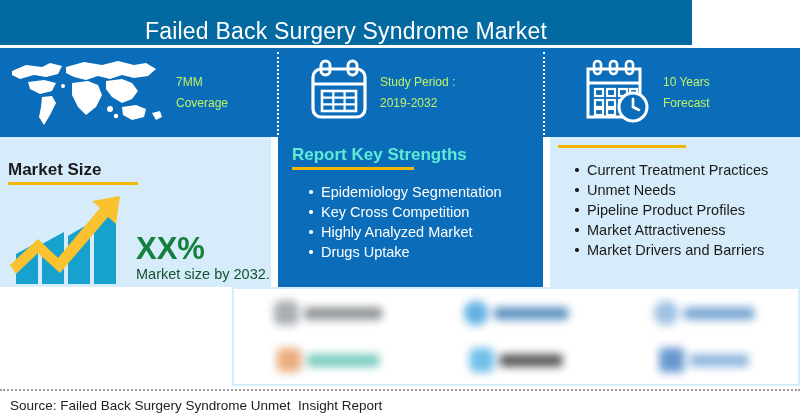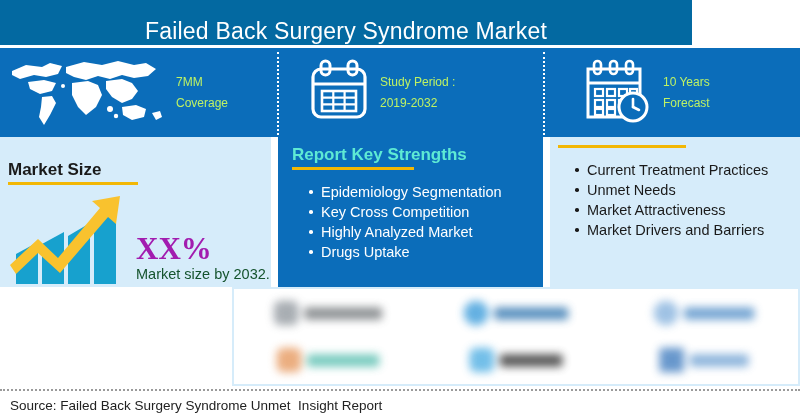--- a/index.html
+++ b/index.html
@@ -99,21 +99,21 @@
     background:currentColor;
   }
   .panel.dark .bullets li{color:#ffffff;}
   .panel.light .bullets li{color:#1A1A1A;}
 
   
   .ms-body{display:flex;align-items:flex-end;margin-top:6px;}
   .ms-chart{flex:0 0 auto;}
   .ms-text{margin-left:6px;padding-bottom:4px;}
   .ms-pct{
-    color:#a21caf;font-size:31px;font-weight:bold;line-height:33px;font-family:Liberation Serif, serif;
+    color:#15803d;font-size:31px;font-weight:bold;line-height:33px;
   }
   .ms-sub{
     color:#14532d;font-size:14.5px;line-height:19px;white-space:nowrap;
   }
 
   
   .companies-band{
     position:absolute;left:0;top:287px;width:800px;height:101px;
     background:#ffffff;
   }
@@ -278,20 +278,21 @@
         <li>Highly Analyzed Market</li>
         <li>Drugs Uptake</li>
       </ul>
     </div>
 
     <div class="panel light p3">
       <div class="rule r3"></div>
       <ul class="bullets">
         <li>Current Treatment Practices</li>
         <li>Unmet Needs</li>
+        <li>Pipeline Product Profiles</li>
         <li>Market Attractiveness</li>
         <li>Market Drivers and Barriers</li>
       </ul>
     </div>
   </div>
 
   <div class="companies-band">
     <div class="logo-box">
       <div class="logo-grid">
         <div class="logo-item">

